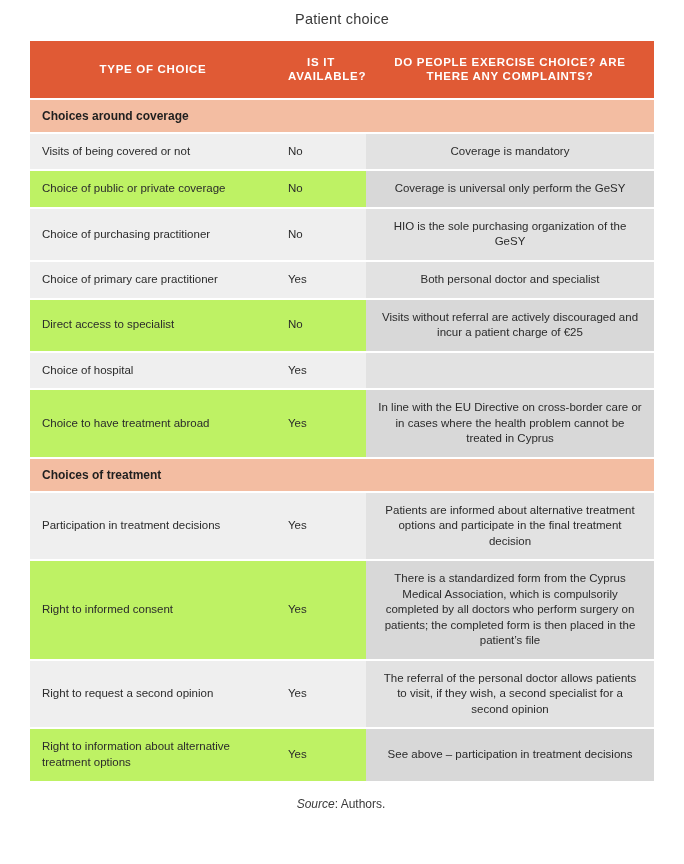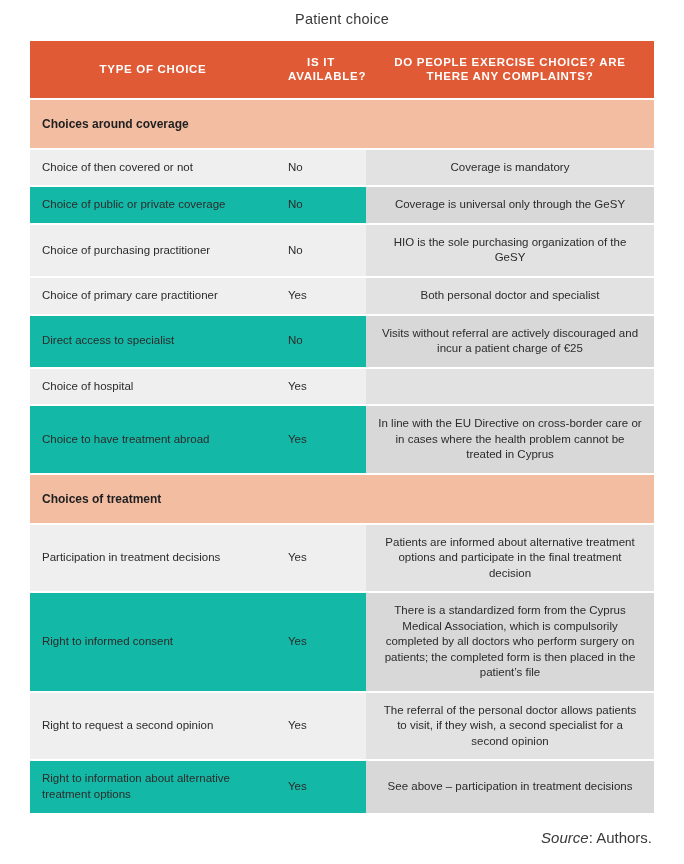--- a/index.html
+++ b/index.html
@@ -56,21 +56,21 @@
   }
   thead th.h-center {
     text-align: center;
   }
 
   tr.section-row td {
     background: #f3bda2;
     color: #1f1f1f;
     font-weight: bold;
     font-size: 12px;
-    padding: 16px 12px;
+    padding: 8px 12px;
     border-top: 2px solid #ffffff;
     border-bottom: 2px solid #ffffff;
   }
 
   tbody td {
     padding: 10px 12px;
     vertical-align: middle;
     line-height: 1.35;
     border-bottom: 2px solid #ffffff;
   }
@@ -84,28 +84,28 @@
     text-align: left;
     color: #2b2b2b;
   }
   td.col-notes {
     background: #e2e2e2;
     text-align: center;
     color: #2b2b2b;
   }
   tr.alt td.col-type,
   tr.alt td.col-avail {
-    background: #14b8a6;
+    background: #bef264;
   }
   tr.alt td.col-notes {
     background: #d8d8d8;
   }
   .source {
-    text-align: right;
-    font-size: 15px;
+    text-align: center;
+    font-size: 12px;
     color: #3a3a3a;
     padding-top: 14px;
     padding-right: 2px;
   }
   .source em {
     font-style: italic;
   }
 </style>
 </head>
 <body>
@@ -126,28 +126,28 @@
         <th class="h-center">IS IT AVAILABLE?</th>
         <th class="h-center">DO PEOPLE EXERCISE CHOICE? ARE THERE ANY COMPLAINTS?</th>
       </tr>
     </thead>
     <tbody>
 
       <tr class="section-row">
         <td colspan="3">Choices around coverage</td>
       </tr>
       <tr>
-        <td class="col-type">Choice of then covered or not</td>
+        <td class="col-type">Visits of being covered or not</td>
         <td class="col-avail">No</td>
         <td class="col-notes">Coverage is mandatory</td>
       </tr>
       <tr class="alt">
         <td class="col-type">Choice of public or private coverage</td>
         <td class="col-avail">No</td>
-        <td class="col-notes">Coverage is universal only through the GeSY</td>
+        <td class="col-notes">Coverage is universal only perform the GeSY</td>
       </tr>
       <tr>
         <td class="col-type">Choice of purchasing practitioner</td>
         <td class="col-avail">No</td>
         <td class="col-notes">HIO is the sole purchasing organization of the GeSY</td>
       </tr>
 
       <tr>
         <td class="col-type">Choice of primary care practitioner</td>
         <td class="col-avail">Yes</td>

